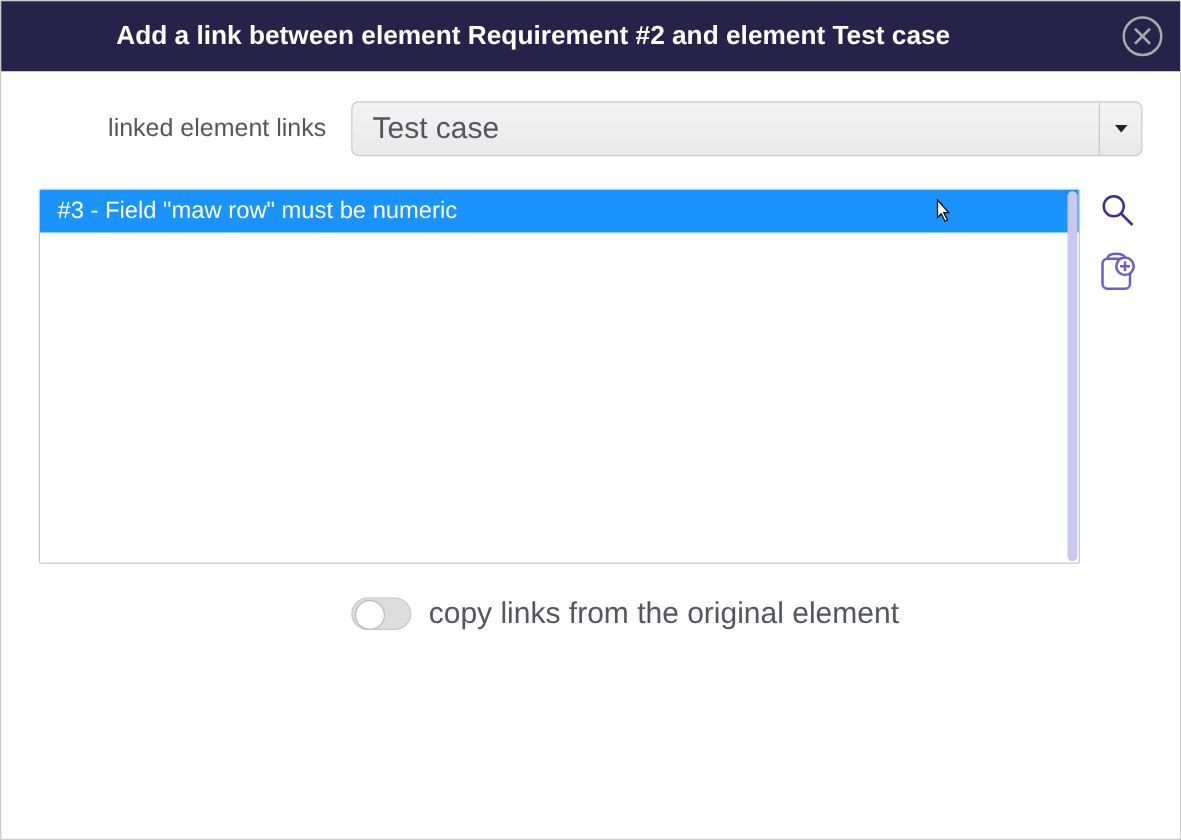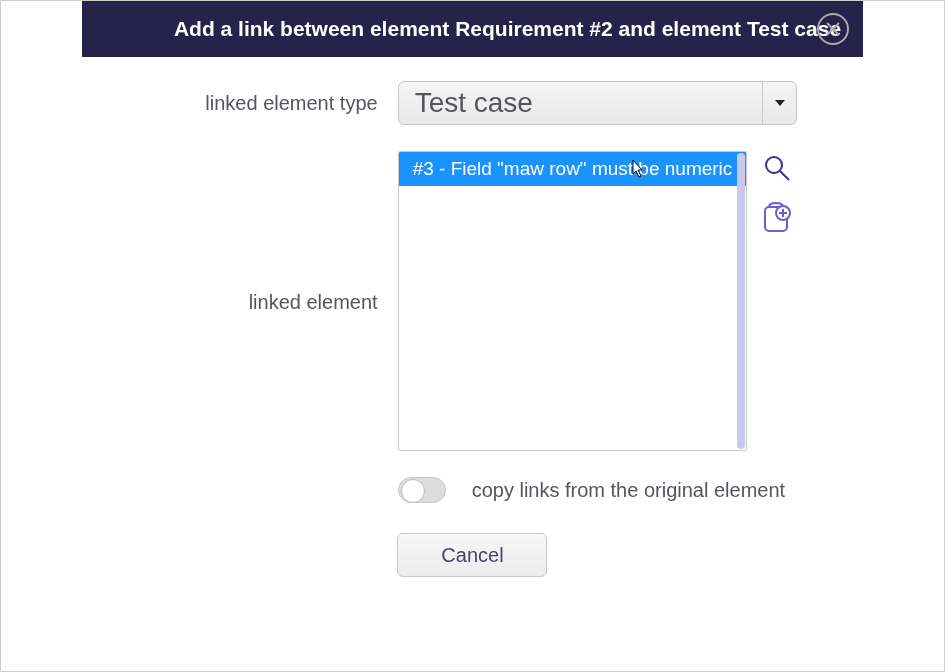--- a/index.html
+++ b/index.html
@@ -8,21 +8,20 @@
     width: 945px; height: 672px;
     font-family: Verdana, Geneva, sans-serif;
     background: #ffffff;
     color: #4a4a55;
   }
   .dialog {
     width: 945px; height: 672px;
     border: 1px solid #ccc;
     display: flex; flex-direction: column;
     position: relative;
-    align-items: center;
   }
   .titlebar {
     background: #262249;
     color: #fff;
     height: 56px;
     display: flex;
     align-items: center;
     padding: 0 22px;
     position: relative;
   }
@@ -70,21 +69,21 @@
     height: 44px;
     border: 1px solid #c8c8c8;
     border-radius: 6px;
     background: linear-gradient(#f4f4f4, #e9e9e9);
     display: flex; align-items: center;
     position: relative;
     cursor: pointer;
   }
   .select-text {
     padding-left: 16px;
-    font-size: 28px;
+    font-size: 24px;
     color: #555560;
     flex: 1;
   }
   .select-arrow {
     width: 34px; height: 100%;
     border-left: 1px solid #c8c8c8;
     display: flex; align-items: center; justify-content: center;
   }
   .select-arrow::after {
     content: "";
@@ -166,21 +165,21 @@
   }
   .toggle::after {
     content: "";
     position: absolute;
     left: 2px; top: 1px;
     width: 22px; height: 22px;
     background: #fff;
     border-radius: 50%;
     border: 1px solid #bbb;
   }
-  .toggle-label { font-size: 20px; color: #555560; margin-left: 12px; }
+  .toggle-label { font-size: 24px; color: #555560; }
 
   .buttons {
     display: flex;
     justify-content: center;
     gap: 20px;
   }
   .btn {
     min-width: 150px;
     height: 44px;
     border: 1px solid #c8c8c8;
@@ -203,31 +202,30 @@
       <svg width="16" height="16" viewBox="0 0 16 16">
         <line x1="2" y1="2" x2="14" y2="14" stroke="#aaa" stroke-width="2"></line>
         <line x1="14" y1="2" x2="2" y2="14" stroke="#aaa" stroke-width="2"></line>
       </svg>
     </div>
   </div>
 
   <div class="body">
 
     <div class="row">
-      <div class="label">linked element type</div>
+      <div class="label">linked element links</div>
       <div class="field">
         <div class="select">
           <div class="select-text">Test case</div>
           <div class="select-arrow"></div>
         </div>
       </div>
     </div>
 
     <div class="row top">
-      <div class="label" style="padding-top:140px;">linked element</div>
       <div class="field">
         <div class="listbox">
           <div class="listbox-item">
             <span>#3 - Field "maw row" must be numeric</span>
             <span class="cursor-icon">
               <svg width="18" height="22" viewBox="0 0 18 22">
                 <path d="M5 2 L5 16 L8 13 L11 19 L13 18 L10 12 L14 12 Z" fill="#fff" stroke="#000" stroke-width="1"></path>
               </svg>
             </span>
           </div>
@@ -249,19 +247,16 @@
       </div>
     </div>
 
 
     <div class="toggle-row">
       <div class="toggle"></div>
       <div class="toggle-label">copy links from the original element</div>
     </div>
 
     <div class="buttons">
-      <div class="btn">
-        <span>Cancel</span>
-      </div>
     </div>
 
   </div>
 </div>
 
 </body></html>

